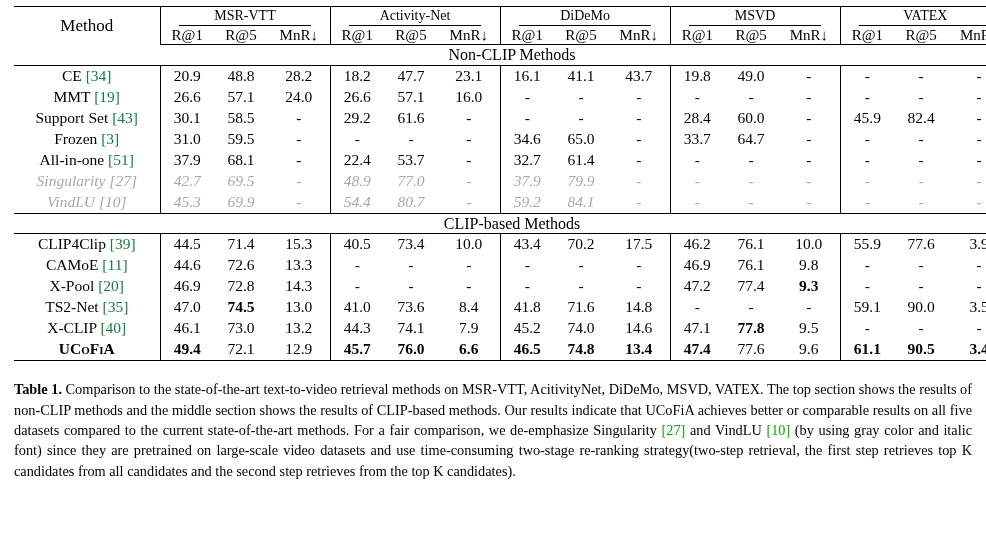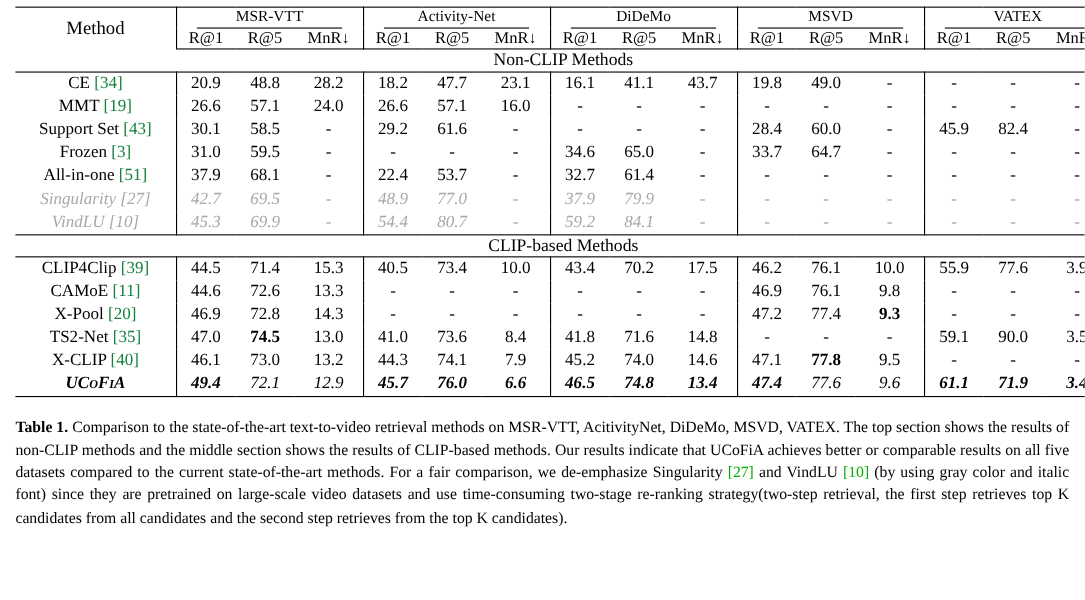--- a/index.html
+++ b/index.html
@@ -33,21 +33,21 @@
     text-align: center;
     font-weight: normal;
     line-height: 1.22;
   }
   
   col.method { width: 146px; }
   col.metric { width: 54px; }
   col.metricw { width: 62px; }
 
   .rule-top td { border-top: 1.6px solid #000; }
-  .rule-bot td { border-bottom: 1.6px solid #000; font-style: italic; }
+  .rule-bot td { border-bottom: 1.6px solid #000; }
   .rule-thin td { border-bottom: 0.9px solid #000; }
 
   .vline { border-right: 0.9px solid #000; }
 
   .hdr-group {
     font-size: 14px;
     padding-bottom: 1px;
   }
   .hdr-group .ul {
     display: inline-block;
@@ -365,21 +365,21 @@
           <td class=""><b>45.7</b></td>
           <td class=""><b>76.0</b></td>
           <td class="vline"><b>6.6</b></td>
           <td class=""><b>46.5</b></td>
           <td class=""><b>74.8</b></td>
           <td class="vline"><b>13.4</b></td>
           <td class=""><b>47.4</b></td>
           <td class="">77.6</td>
           <td class="vline">9.6</td>
           <td class=""><b>61.1</b></td>
-          <td class=""><b>71.9</b></td>
+          <td class=""><b>90.5</b></td>
           <td class=""><b>3.4</b></td>
         </tr>
       </tbody>
   </table>
 
   <div class="caption">
     <span><b>Table 1.</b></span>
     <span>Comparison to the state-of-the-art text-to-video retrieval methods on MSR-VTT, AcitivityNet, DiDeMo, MSVD, VATEX. The top section shows the results of non-CLIP methods and the middle section shows the results of CLIP-based methods. Our results indicate that UCoFiA achieves better or comparable results on all five datasets compared to the current state-of-the-art methods. For a fair comparison, we de-emphasize Singularity <span class="ref">[27]</span> and VindLU <span class="ref">[10]</span> (by using gray color and italic font) since they are pretrained on large-scale video datasets and use time-consuming two-stage re-ranking strategy(two-step retrieval, the first step retrieves top K candidates from all candidates and the second step retrieves from the top K candidates).</span>
   </div>
 

